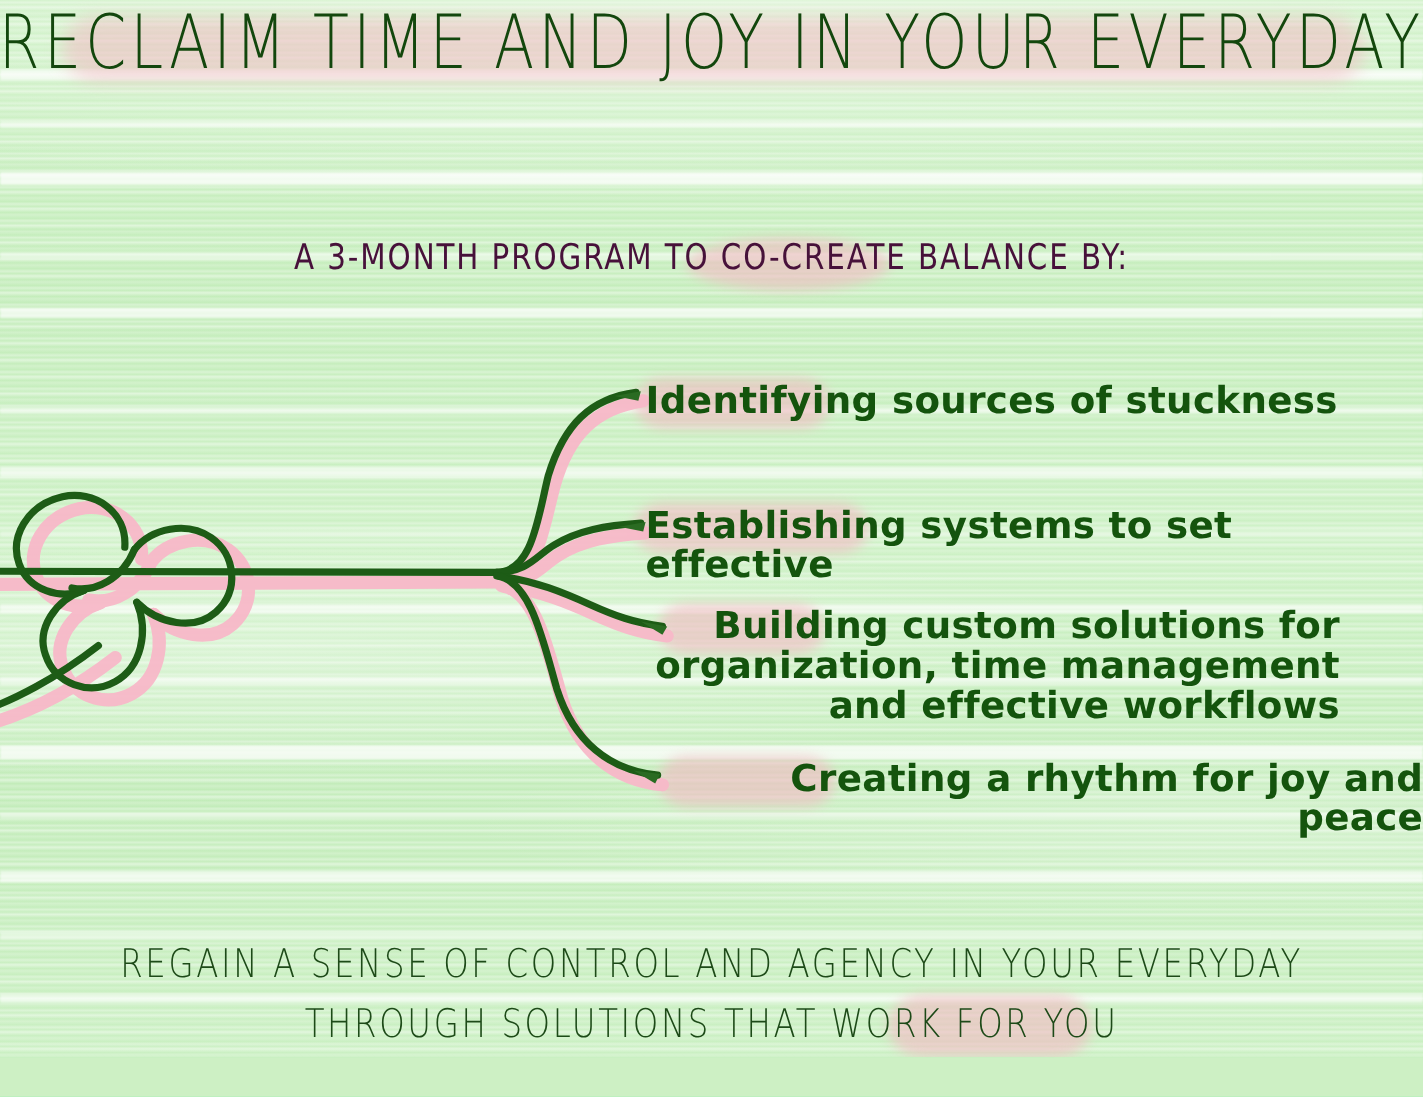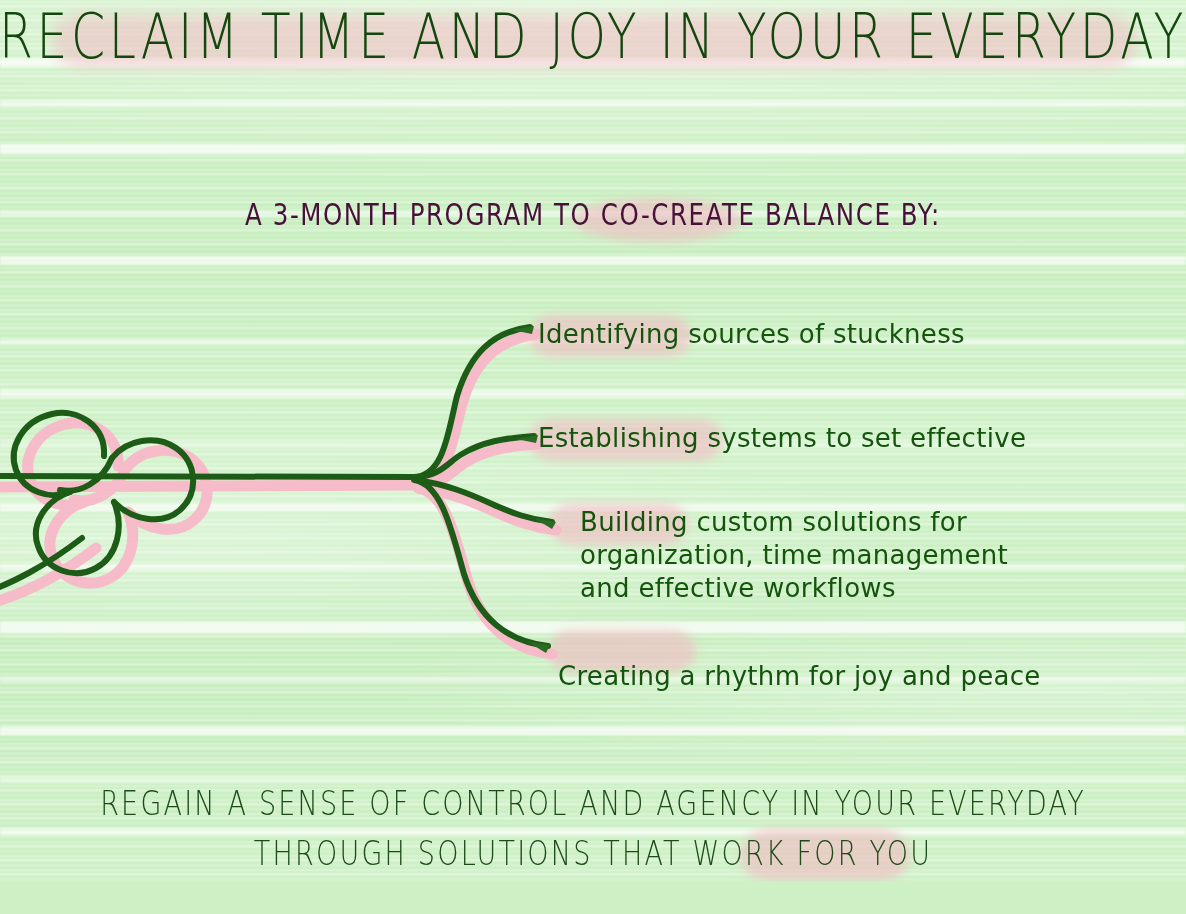--- a/index.html
+++ b/index.html
@@ -101,22 +101,22 @@
     font-size: 25px;
     font-weight: 400;
     letter-spacing: 1.6px;
     transform: scale(0.98, 1.18);
     white-space: nowrap;
   }
 
   .branch-label {
     position: absolute;
     color: #14540d;
-    font-size: 26px;
-    font-weight: 400;
+    font-size: 31px;
+    font-weight: 700;
     letter-spacing: .3px;
     line-height: 33px;
     white-space: pre-line;
   }
 
   .footer {
     position: absolute;
     left: 0; right: 0;
     text-align: center;
     color: #1d4a18;
@@ -210,23 +210,23 @@
   </svg>
 
   <div class="title">RECLAIM TIME AND JOY  IN YOUR EVERYDAY</div>
 
   <div class="subtitle">A 3-MONTH PROGRAM TO  CO-CREATE  BALANCE BY:</div>
 
   <div class="branch-label" style="left:538px; top:318px;">Identifying sources of stuckness</div>
 
   <div class="branch-label" style="left:538px; top:422px;">Establishing systems to set effective</div>
 
-  <div class="branch-label" style="left:580px; top:506px;">Building custom solutions for
+  <div class="branch-label" style="left:546px; top:506px;text-align:right;">Building custom solutions for
 organization, time management
 and effective workflows</div>
 
-  <div class="branch-label" style="left:558px; top:660px;">Creating a rhythm for joy and peace</div>
+  <div class="branch-label" style="left:558px; top:633px;text-align:right;">Creating a rhythm for joy and peace</div>
 
   <div class="footer l1">REGAIN A SENSE OF CONTROL AND AGENCY IN YOUR EVERYDAY</div>
 
   <div class="footer l2">THROUGH SOLUTIONS THAT WORK FOR YOU</div>
 
 </div>
 
 </body></html>

